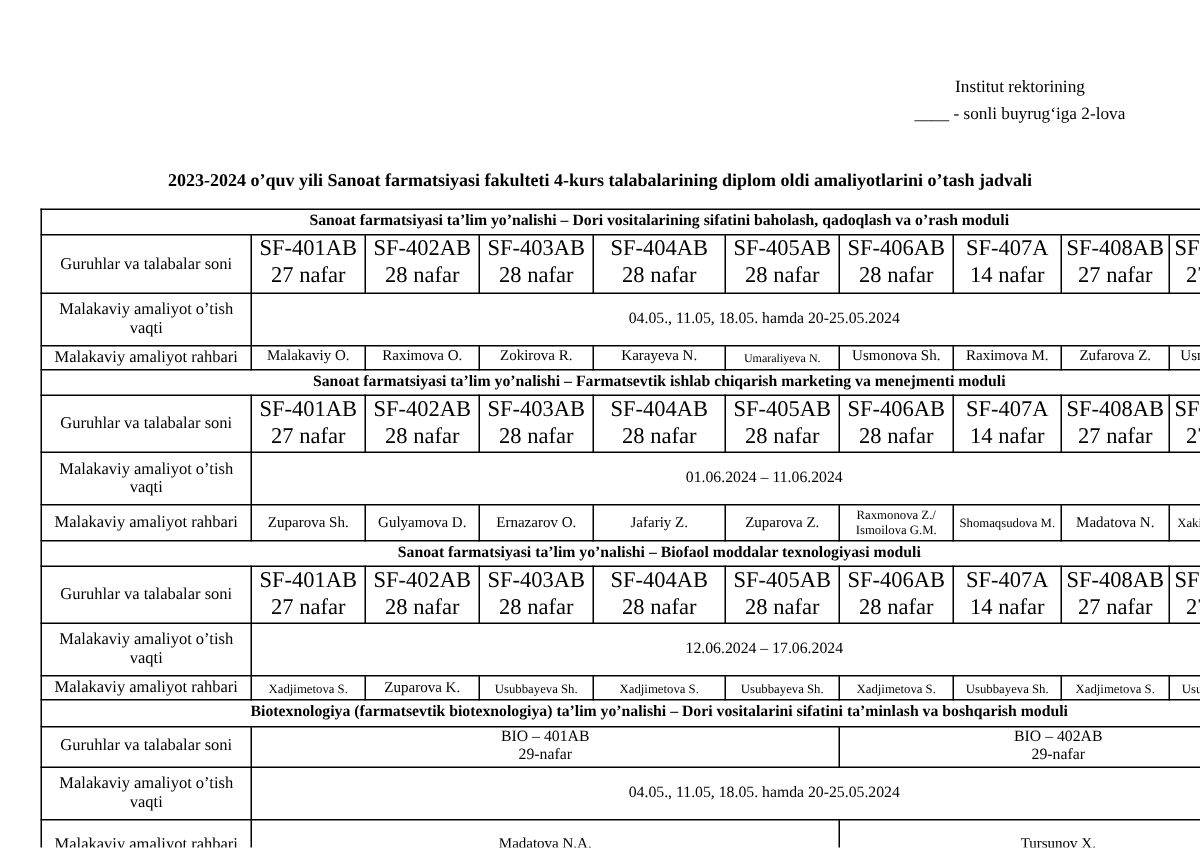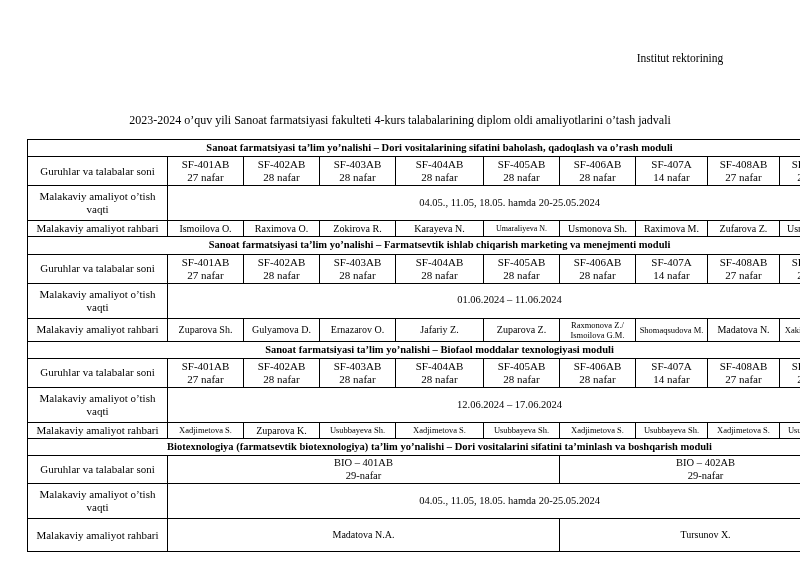--- a/index.html
+++ b/index.html
@@ -38,21 +38,21 @@
   }
 
   
   .doc-title {
     position: absolute;
     top: 113px;
     left: 0;
     width: 800px;
     text-align: center;
     font-size: 12px;
-    font-weight: normal;
+    font-weight: bold;
     line-height: 1.2;
   }
 
   
   .sched-table {
     position: absolute;
     top: 139px;
     left: 27px;
     width: 748px;
     border-collapse: collapse;
@@ -70,21 +70,21 @@
   td.section-head {
     font-weight: bold;
     font-size: 10.5px;
     padding: 2px 2px;
   }
   td.rowlabel {
     font-size: 11px;
     padding: 1px 4px;
   }
   td.group {
-    font-size: 11px;
+    font-size: 15px;
   }
   td.period {
     font-size: 10.5px;
   }
   td.super {
     font-size: 10px;
   }
   td.super.small {
     font-size: 8px;
   }
@@ -95,20 +95,21 @@
     font-size: 10.5px;
   }
 </style>
 </head>
 <body>
 
 <div class="page">
 
   <div class="doc-header">
     <div class="line">Institut rektorining</div>
+    <div class="line">____ - sonli buyrug‘iga 2-lova</div>
   </div>
 
   <div class="doc-title">2023-2024 o’quv yili Sanoat farmatsiyasi fakulteti 4-kurs talabalarining diplom oldi amaliyotlarini o’tash jadvali</div>
 
   <table class="sched-table">
     <colgroup>
       <col style="width:140px">
       <col style="width:76px">
       <col style="width:76px">
       <col style="width:76px">
@@ -162,21 +163,21 @@
           <div>SF-409AB</div>
           <div>27 nafar</div>
         </td>
       </tr>
       <tr>
         <td class="rowlabel">Malakaviy amaliyot o’tish vaqti</td>
         <td class="period" colspan="9" style="height:32px">04.05., 11.05, 18.05. hamda 20-25.05.2024</td>
       </tr>
       <tr>
         <td class="rowlabel">Malakaviy amaliyot rahbari</td>
-        <td class="super">Ismoilova O.</td>
+        <td class="super">Malakaviy O.</td>
         <td class="super">Raximova O.</td>
         <td class="super">Zokirova R.</td>
         <td class="super">Karayeva N.</td>
         <td class="super small">Umaraliyeva N.</td>
         <td class="super">Usmonova Sh.</td>
         <td class="super">Raximova M.</td>
         <td class="super">Zufarova Z.</td>
         <td class="super">Usmonova M.</td>
       </tr>
 

